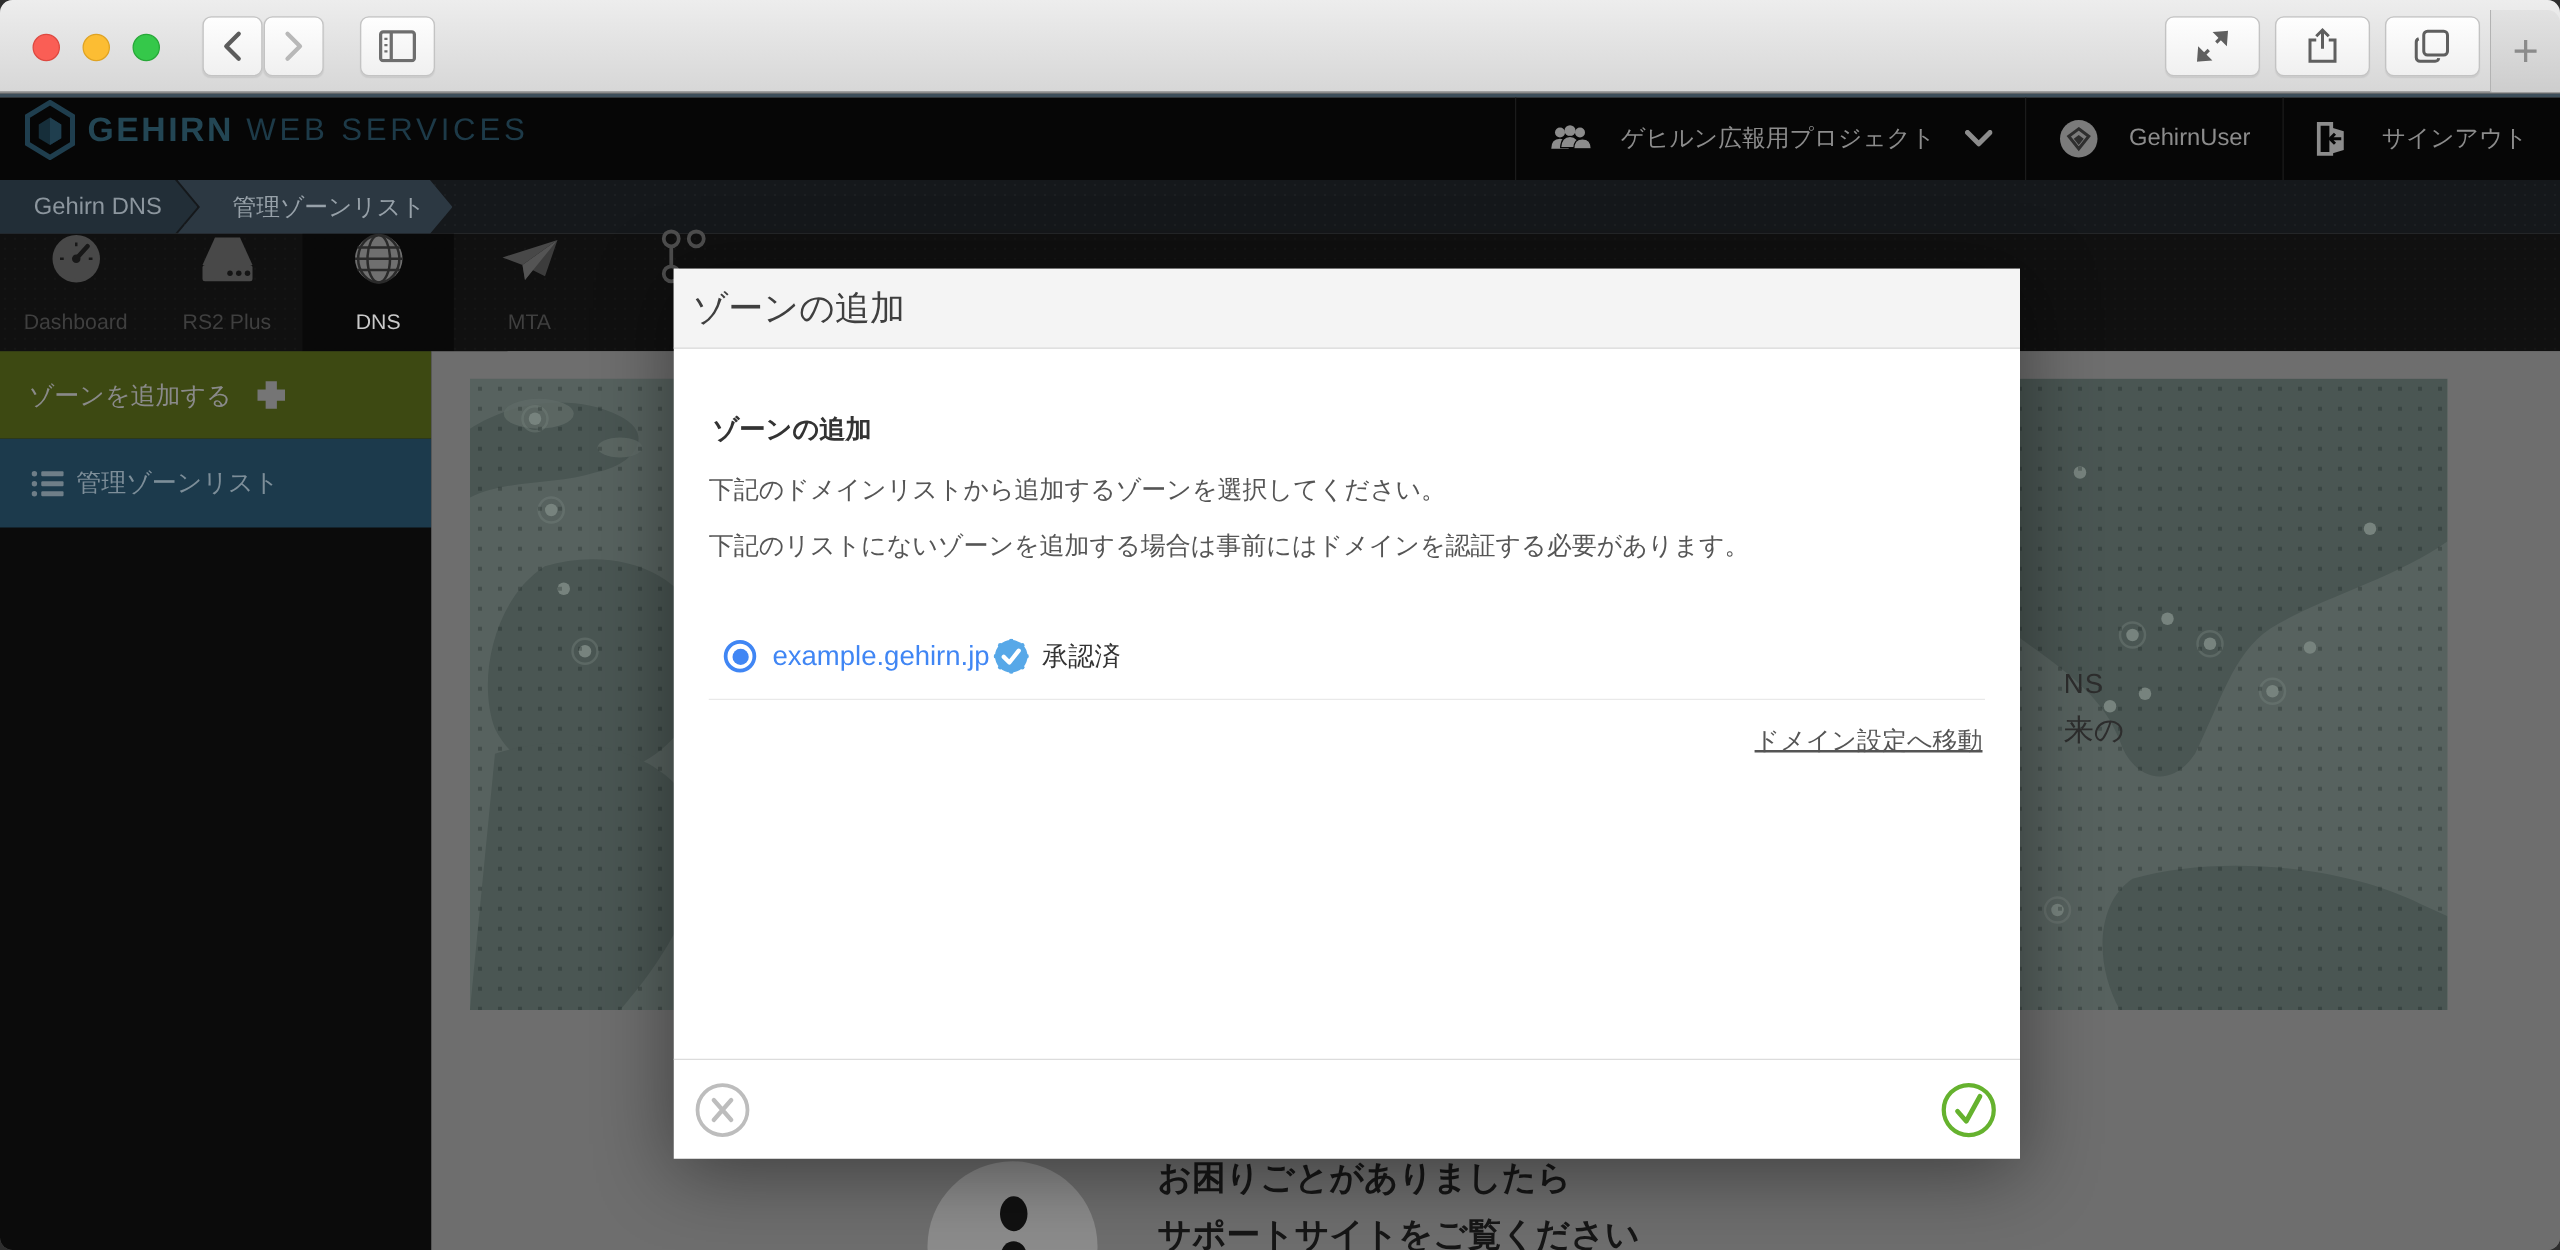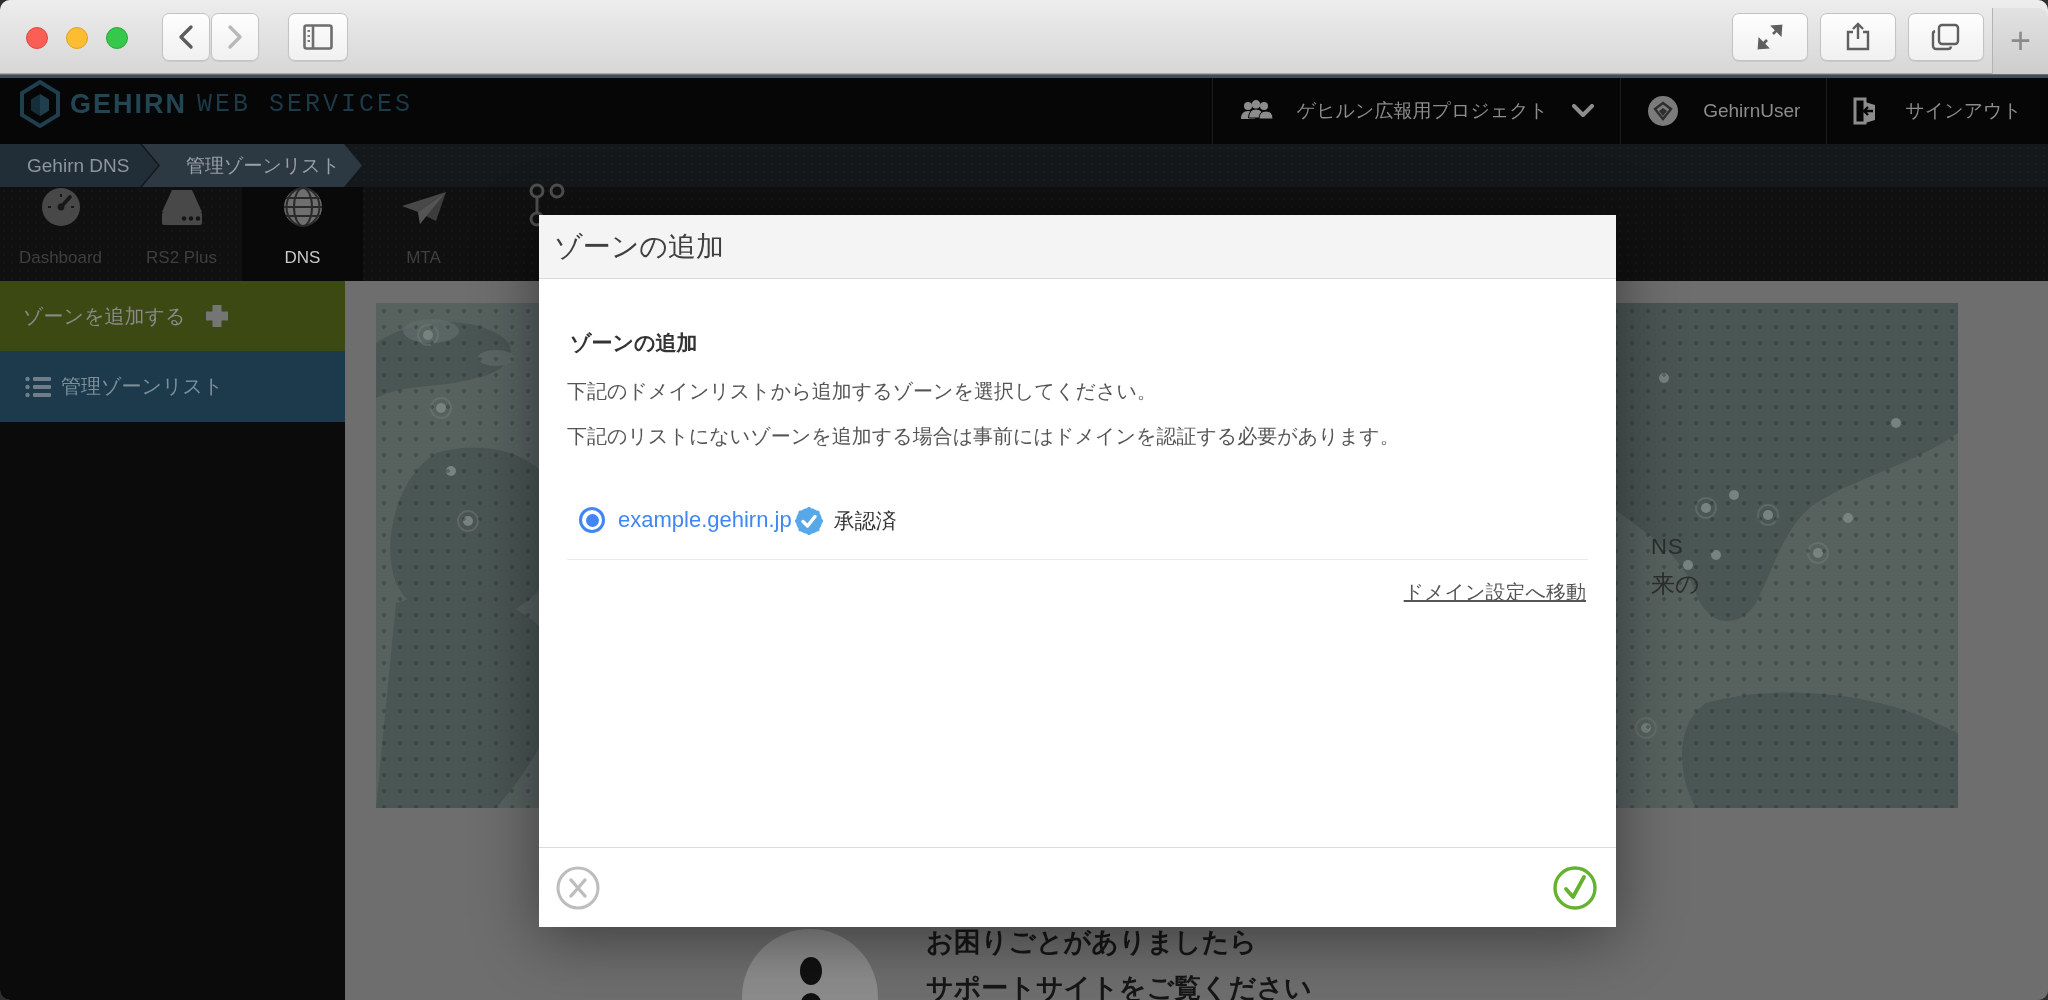--- a/index.html
+++ b/index.html
@@ -27,21 +27,21 @@
   .newtab { position:absolute; left:1992px; top:8px; width:56px; height:66px;
             background:linear-gradient(#e2e2e2,#cdcdcd); border-left:1px solid #b3b3b3;
             border-top-right-radius:10px; color:#8b8b8b; font-size:36px; font-weight:300;
             display:flex; align-items:center; justify-content:center; }
   .chrome-edge { position:absolute; left:0; top:75px; width:2048px; height:3px; background:#3d4e5a; }
 
   
   .header { position:absolute; left:0; top:78px; width:2048px; height:66px; background:#060606; }
   .brand { position:absolute; left:20px; top:0; height:52px; display:flex; align-items:center; gap:10px; }
   .brand-name   { color:#234654; font-size:27px; font-weight:bold; letter-spacing:2px; }
-  .brand-suffix { color:#1d3a48; font-size:25px; letter-spacing:3px;font-family:Liberation Mono, monospace; }
+  .brand-suffix { color:#1d3a48; font-size:25px; letter-spacing:3px; }
   .hmenu { position:absolute; right:0; top:0; height:66px; display:flex; align-items:stretch; }
   .hitem { display:flex; align-items:center; gap:24px; padding:0 26px; border-left:1px solid #1b1b1b;
            color:#8c8c8c; font-size:19px; cursor:default; }
 
   
   .crumbs { position:absolute; left:0; top:144px; width:2048px; height:43px; background:#15181b;
             background-image:radial-gradient(rgba(255,255,255,.03) 1px, transparent 1.2px); background-size:8px 8px; }
   .chev { position:absolute; top:0; height:43px; display:flex; align-items:center; color:#8c969e; font-size:19px; }
   .chev1 { left:0; width:158px; padding-left:27px; background:#222e37; z-index:2;
            clip-path:polygon(0 0, calc(100% - 18px) 0, 100% 50%, calc(100% - 18px) 100%, 0 100%); }
@@ -79,21 +79,21 @@
   .support-text { position:absolute; left:581px; top:638px; color:#161616; font-size:27px; font-weight:bold; line-height:46px; }
 
   
   .modal { position:absolute; left:539px; top:215px; width:1077px; height:712px; background:#ffffff;
            box-shadow:0 10px 60px rgba(0,0,0,.45); z-index:10; }
   .m-header { position:absolute; left:0; top:0; width:100%; height:64px; background:#f4f4f4; border-bottom:1px solid #d9d9d9; }
   .m-title { position:absolute; left:15px; top:0; line-height:64px; font-size:28px; color:#3f3f3f; }
   .m-h4 { position:absolute; left:31px; top:114px; font-size:21px; font-weight:bold; color:#333; }
   .m-p1 { position:absolute; left:28px; top:163px; font-size:20px; color:#555; }
   .m-p2 { position:absolute; left:28px; top:208px; font-size:20px; color:#555;text-align:center; }
-  .m-option { position:absolute; left:40px; top:292px; height:36px; display:flex; }
+  .m-option { position:absolute; left:40px; top:292px; height:36px; display:flex; align-items:center; }
   .radio { width:26px; height:26px; border-radius:50%; border:3px solid #4086f4; background:#fff;
            display:flex; align-items:center; justify-content:center; }
   .radio .dotc { width:13px; height:13px; border-radius:50%; background:#4086f4; }
   .domain-link { margin-left:13px; color:#4086f4; font-size:22px; }
   .badge { margin-left:3px; width:28px; height:28px; }
   .m-status { margin-left:11px; color:#333; font-size:21px; }
   .m-hr { position:absolute; left:28px; right:28px; top:344px; border-top:1px solid #e9e9e9; }
   .m-settings { position:absolute; right:30px; top:364px; color:#555; font-size:20px; text-decoration:underline; }
   .m-footer { position:absolute; left:0; bottom:0; width:100%; height:80px; border-top:1px solid #dcdcdc; }
   .m-cancel  { position:absolute; left:16px; top:17px; width:46px; height:46px; }

